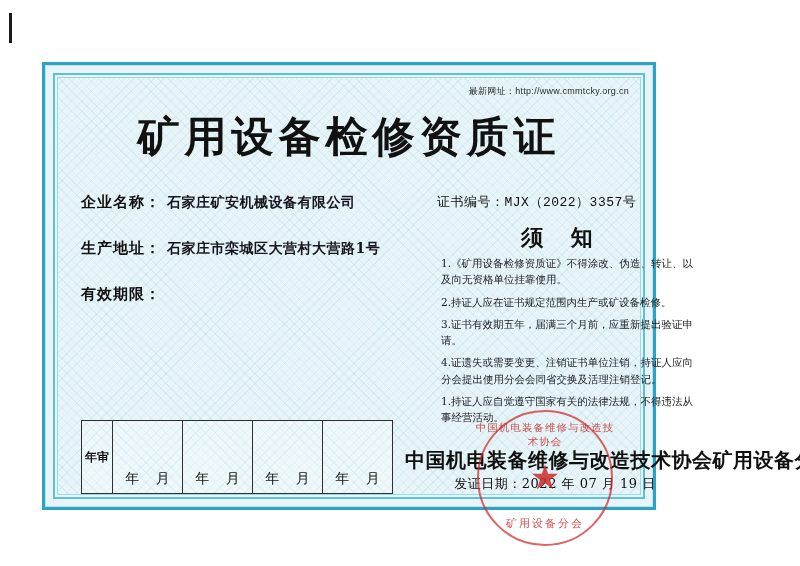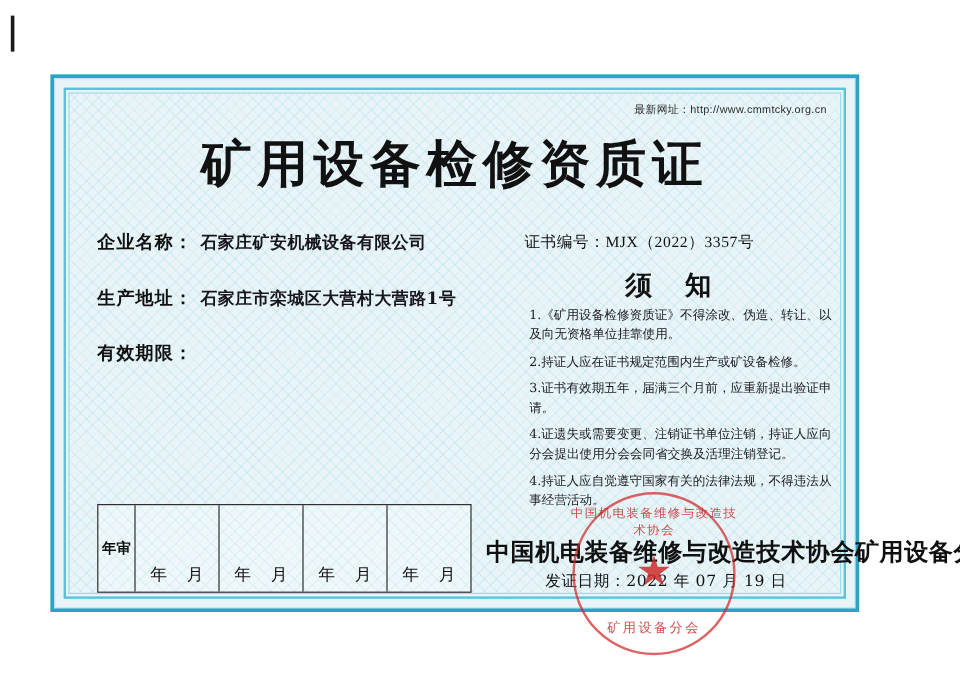--- a/index.html
+++ b/index.html
@@ -22,21 +22,21 @@
     top: 13px;
     width: 3px;
     height: 30px;
     background: #1a1a1a;
   }
 
   .certificate {
     position: absolute;
     left: 42px;
     top: 62px;
-    width: 674px;
+    width: 614px;
     height: 448px;
     background: #e8f4f7;
     border: 3px solid #2aa3c4;
     box-sizing: border-box;
     box-shadow: 0 0 0 1px #bfe3ec inset;
   }
   .inner-border {
     position: absolute;
     left: 8px;
     top: 8px;
@@ -112,21 +112,21 @@
   .field-row.validity .field-value {
     font-size: 12.5px;
     font-weight: normal;
     letter-spacing: 0;
   }
 
   .cert-no {
     position: absolute;
     left: 392px;
     top: 128px;
-    font-family: Liberation Serif, serif;
+    font-family: Liberation Mono, monospace;
     font-size: 13px;
     color: #111111;
     white-space: nowrap;
     letter-spacing: 0.5px;
   }
 
   .notice-title {
     position: absolute;
     left: 392px;
     top: 158px;
@@ -302,21 +302,21 @@
     <span>证书编号：</span><span>MJX（2022）3357号</span>
   </div>
 
   <div class="notice-title">须 知</div>
 
   <div class="notice-list">
     <div class="notice-item">1.《矿用设备检修资质证》不得涂改、伪造、转让、以及向无资格单位挂靠使用。</div>
     <div class="notice-item">2.持证人应在证书规定范围内生产或矿设备检修。</div>
     <div class="notice-item">3.证书有效期五年，届满三个月前，应重新提出验证申请。</div>
     <div class="notice-item">4.证遗失或需要变更、注销证书单位注销，持证人应向分会提出使用分会会同省交换及活理注销登记。</div>
-    <div class="notice-item">4.持证人应自觉遵守国家有关的法律法规，不得违法从事经营活动。</div>
+    <div class="notice-item">1.持证人应自觉遵守国家有关的法律法规，不得违法从事经营活动。</div>
   </div>
 
   <div class="annual-table">
     <div class="annual-head">
       <span>年</span>
       <span>审</span>
     </div>
     <div class="annual-cell">
       <div class="ym">年  月</div>
     </div>

